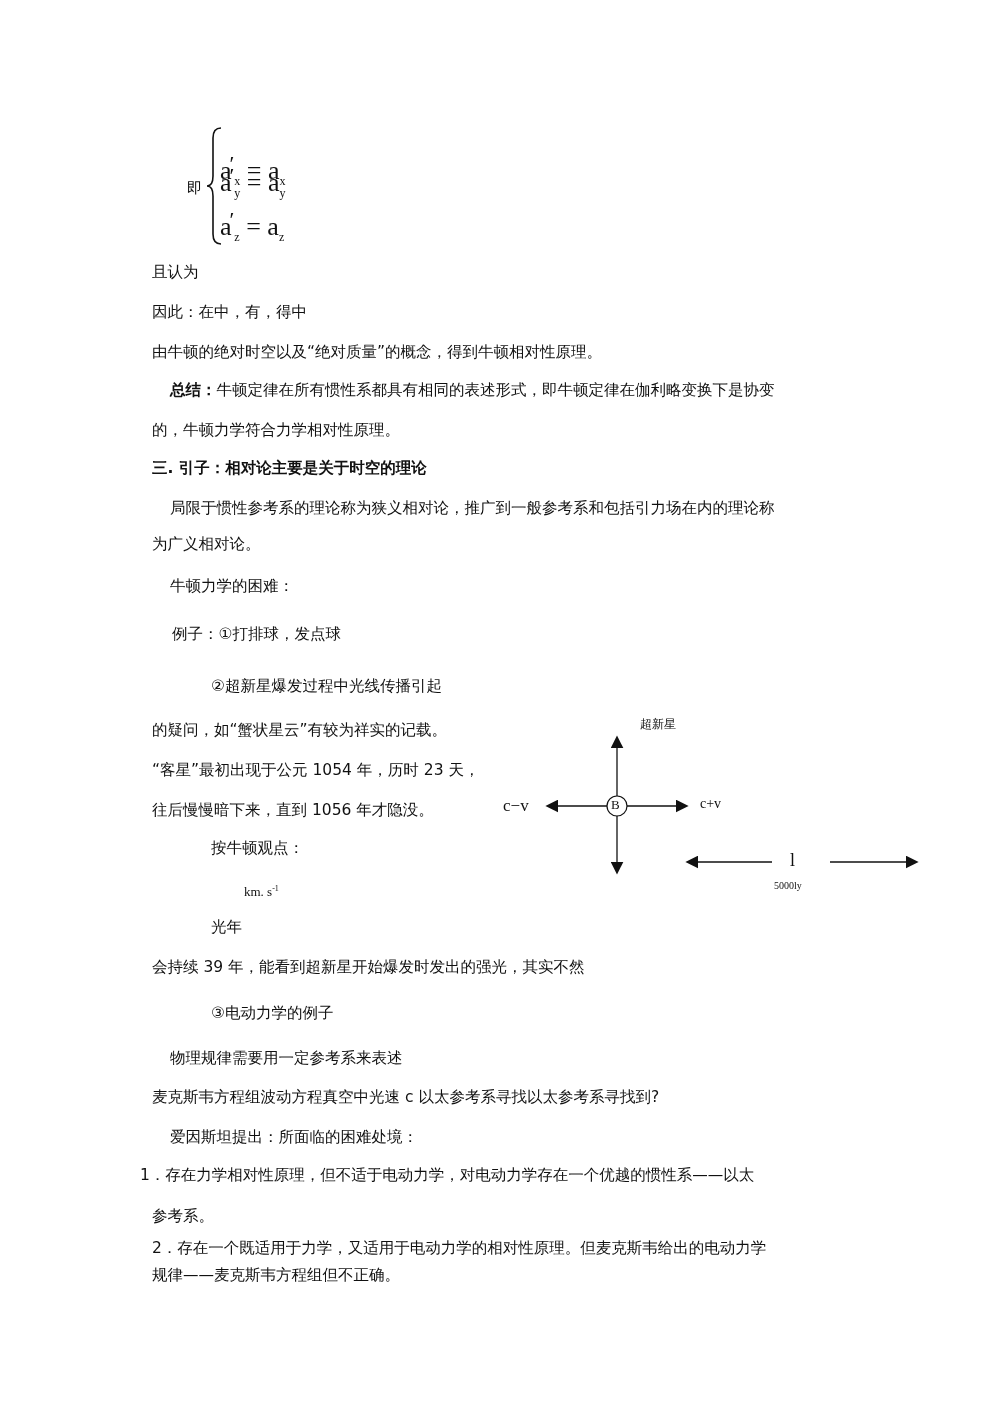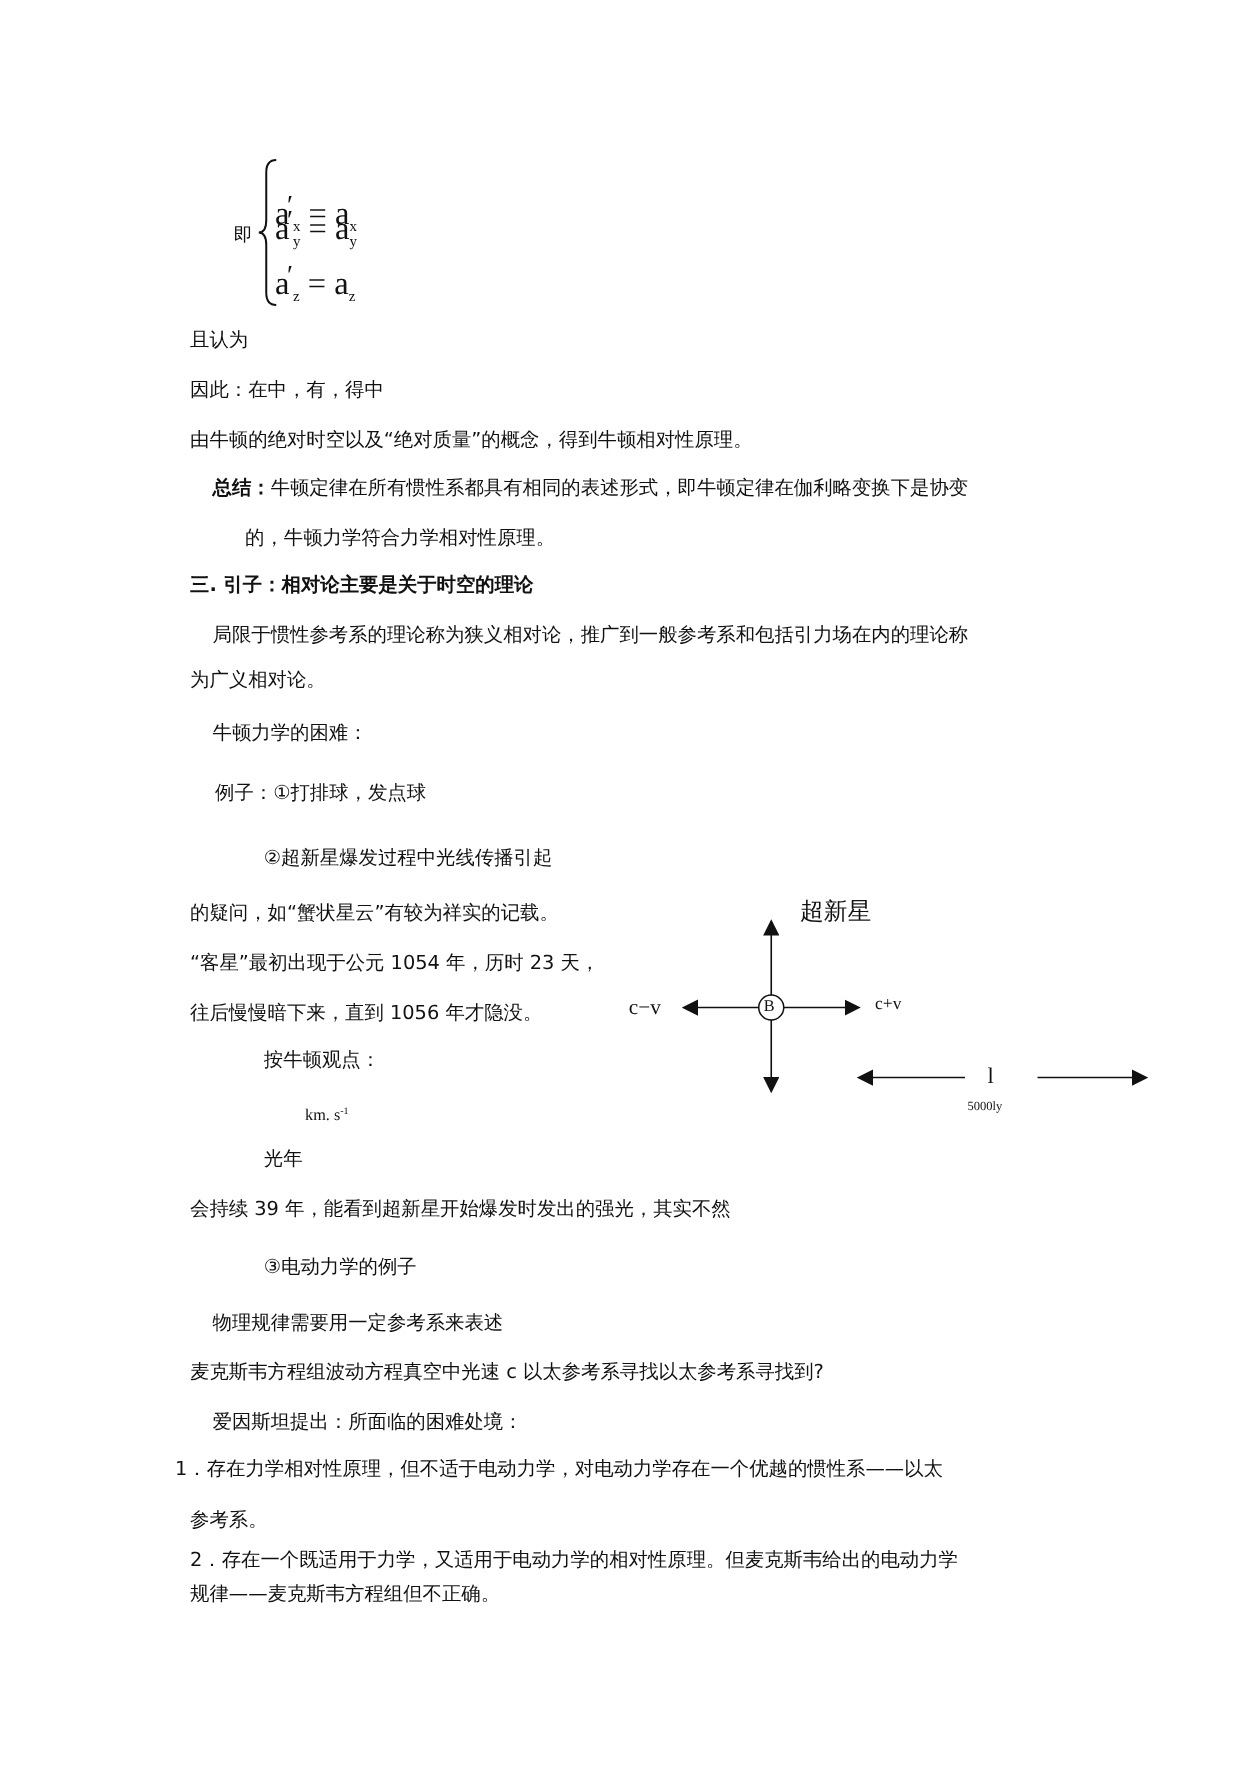--- a/index.html
+++ b/index.html
@@ -37,21 +37,21 @@
   <span>=</span>
   <span>a</span><sub>z</sub>
 </div>
 
 <div class="ln" style="left:152px; top:262px;">且认为</div>
 <div class="ln" style="left:152px; top:302px;">因此：在中，有，得中</div>
 <div class="ln" style="left:152px; top:342px;">由牛顿的绝对时空以及“绝对质量”的概念，得到牛顿相对性原理。</div>
 <div class="ln" style="left:170px; top:380px;">
   <span class="bold">总结：</span><span>牛顿定律在所有惯性系都具有相同的表述形式，即牛顿定律在伽利略变换下是协变</span>
 </div>
-<div class="ln" style="left:152px; top:420px;margin-left:44px;">的，牛顿力学符合力学相对性原理。</div>
+<div class="ln" style="left:152px; top:420px;">的，牛顿力学符合力学相对性原理。</div>
 <div class="ln bold" style="left:152px; top:458px;">三. 引子：相对论主要是关于时空的理论</div>
 <div class="ln" style="left:170px; top:498px;">局限于惯性参考系的理论称为狭义相对论，推广到一般参考系和包括引力场在内的理论称</div>
 <div class="ln" style="left:152px; top:534px;">为广义相对论。</div>
 <div class="ln" style="left:170px; top:576px;">牛顿力学的困难：</div>
 <div class="ln" style="left:152px; top:624px;margin-left:20px;">例子：①打排球，发点球</div>
 <div class="ln" style="left:211px; top:676px;text-align:center;">②超新星爆发过程中光线传播引起</div>
 <div class="ln" style="left:152px; top:720px;">的疑问，如“蟹状星云”有较为祥实的记载。</div>
 <div class="ln" style="left:152px; top:760px;">“客星”最初出现于公元 1054 年，历时 23 天，</div>
 <div class="ln" style="left:152px; top:800px;">往后慢慢暗下来，直到 1056 年才隐没。</div>
 <div class="ln" style="left:211px; top:838px;">按牛顿观点：</div>
@@ -80,19 +80,19 @@
     <line x1="127" y1="96" x2="127" y2="38" stroke="#111" stroke-width="1.3" marker-end="url(#ah)"></line>
     <line x1="127" y1="114" x2="127" y2="172" stroke="#111" stroke-width="1.3" marker-end="url(#ah)"></line>
 
     <line x1="117" y1="106" x2="58" y2="106" stroke="#111" stroke-width="1.3" marker-end="url(#ah)"></line>
     <line x1="137" y1="106" x2="196" y2="106" stroke="#111" stroke-width="1.3" marker-end="url(#ah)"></line>
     <circle cx="127" cy="106" r="10" fill="#fff" stroke="#111" stroke-width="1.2"></circle>
 
     <line x1="282" y1="162" x2="198" y2="162" stroke="#111" stroke-width="1.3" marker-end="url(#ah)"></line>
     <line x1="340" y1="162" x2="426" y2="162" stroke="#111" stroke-width="1.3" marker-end="url(#ah)"></line>
   </svg>
-  <div class="lbl" style="left:150px; top:16px; font-size:19px;">超新星</div>
+  <div class="lbl" style="left:150px; top:16px; font-size:12px;">超新星</div>
   <div class="lbl serif" style="left:121px; top:97px; font-size:13px;">B</div>
   <div class="lbl serif" style="left:13px; top:96px; font-size:17px;">c−v</div>
   <div class="lbl serif" style="left:210px; top:96px; font-size:14px;">c+v</div>
   <div class="lbl serif" style="left:300px; top:150px; font-size:18px;">l</div>
   <div class="lbl serif" style="left:284px; top:180px; font-size:10px;">5000ly</div>
 </div>
 
 </body></html>

